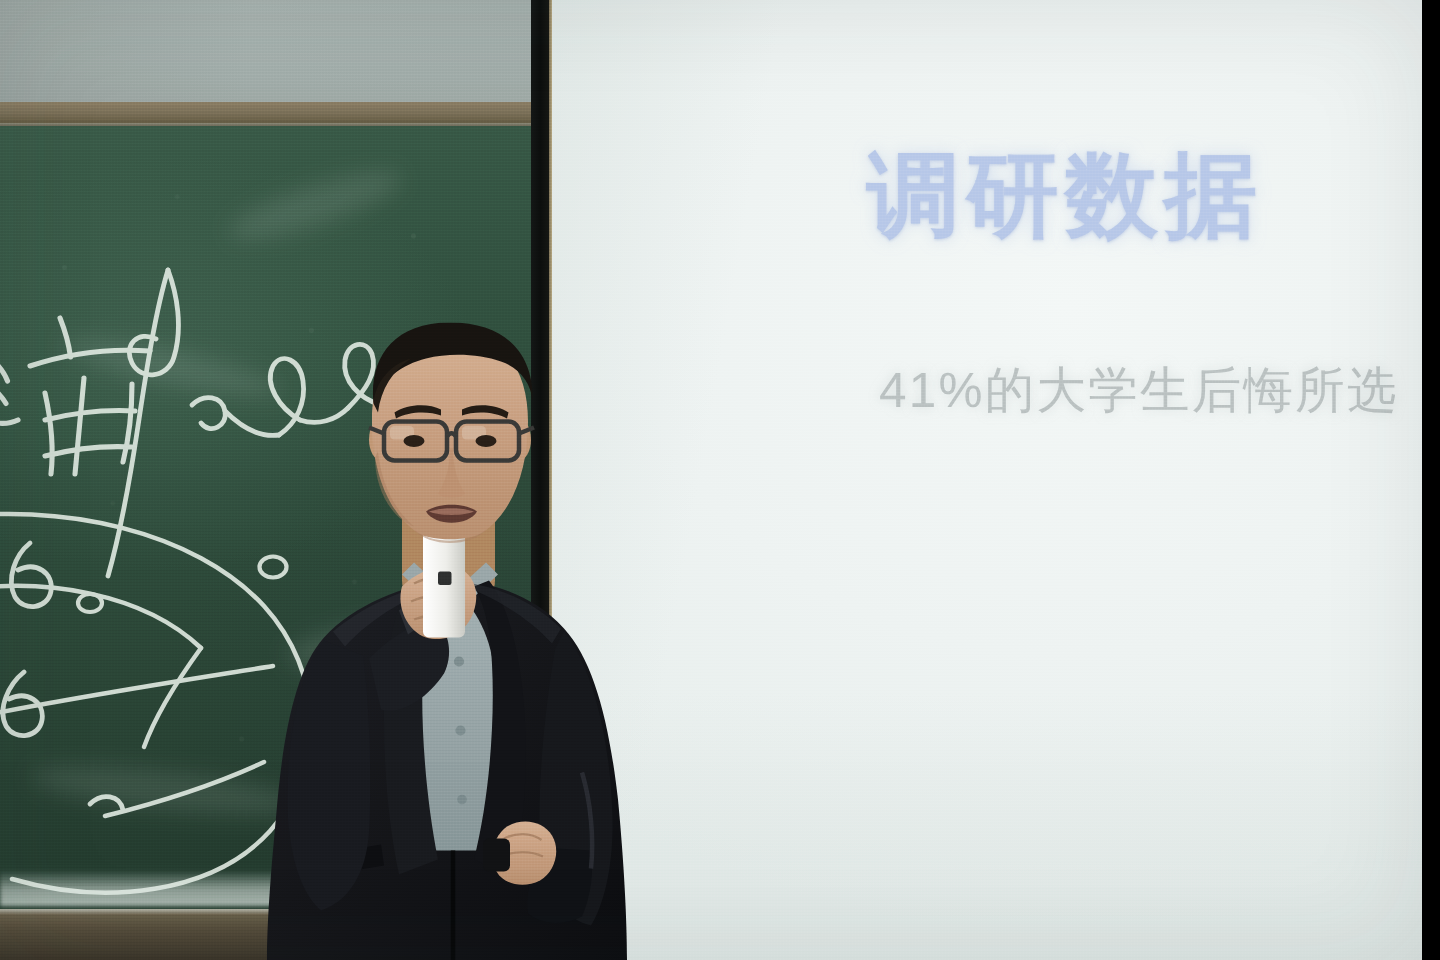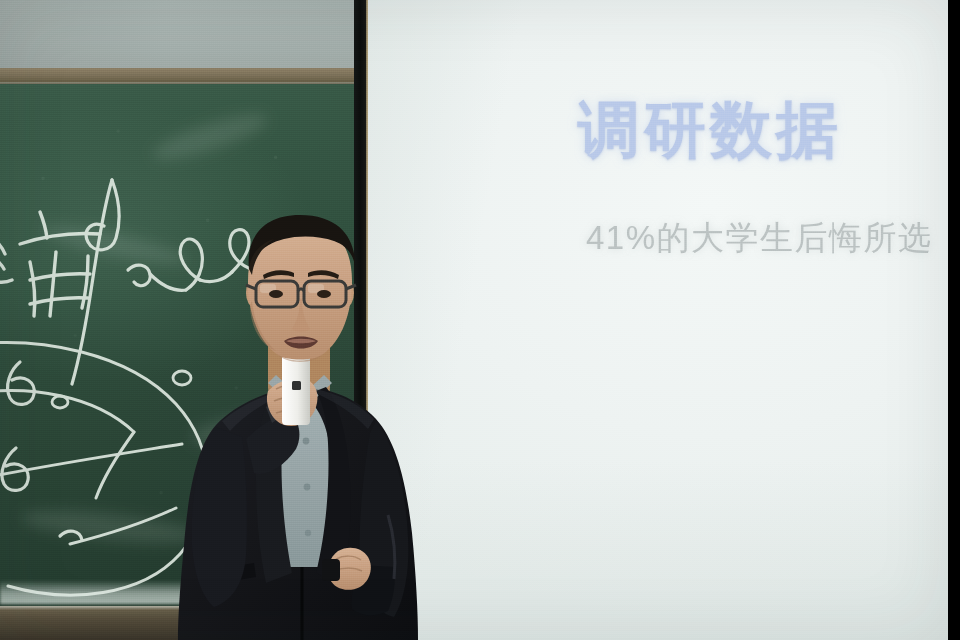--- a/index.html
+++ b/index.html
@@ -102,21 +102,21 @@
 
   
   .slide-title{
     position:absolute;left:210px;top:88px;
     font-size:62px;font-weight:700;letter-spacing:4px;
     color:#b9c9e9;
     text-shadow:0 0 10px rgba(190,205,235,.55), 0 1px 2px rgba(160,178,215,.5);
     white-space:nowrap;
   }
   .slide-subtitle{
-    position:absolute;left:218px;top:216px;
+    position:absolute;left:218px;top:238px;
     font-size:33px;font-weight:400;letter-spacing:1.5px;
     color:#bcc3c3;
     text-shadow:0 0 7px rgba(200,208,208,.6);
     white-space:nowrap;
   }
 
   
   .presenter{position:absolute;left:150px;top:215px;width:330px;height:425px;}
   .presenter svg{display:block;}
 

